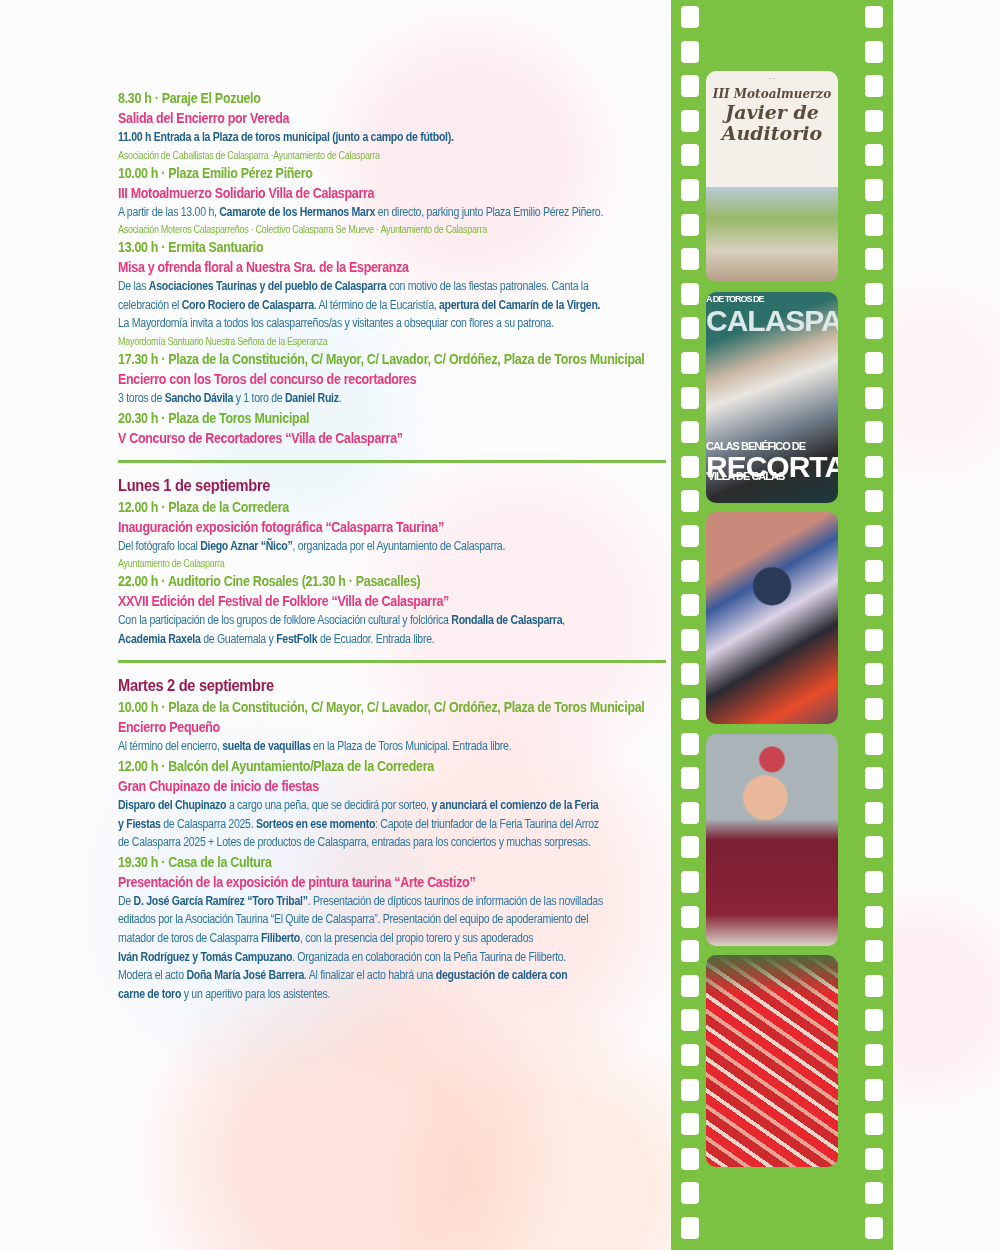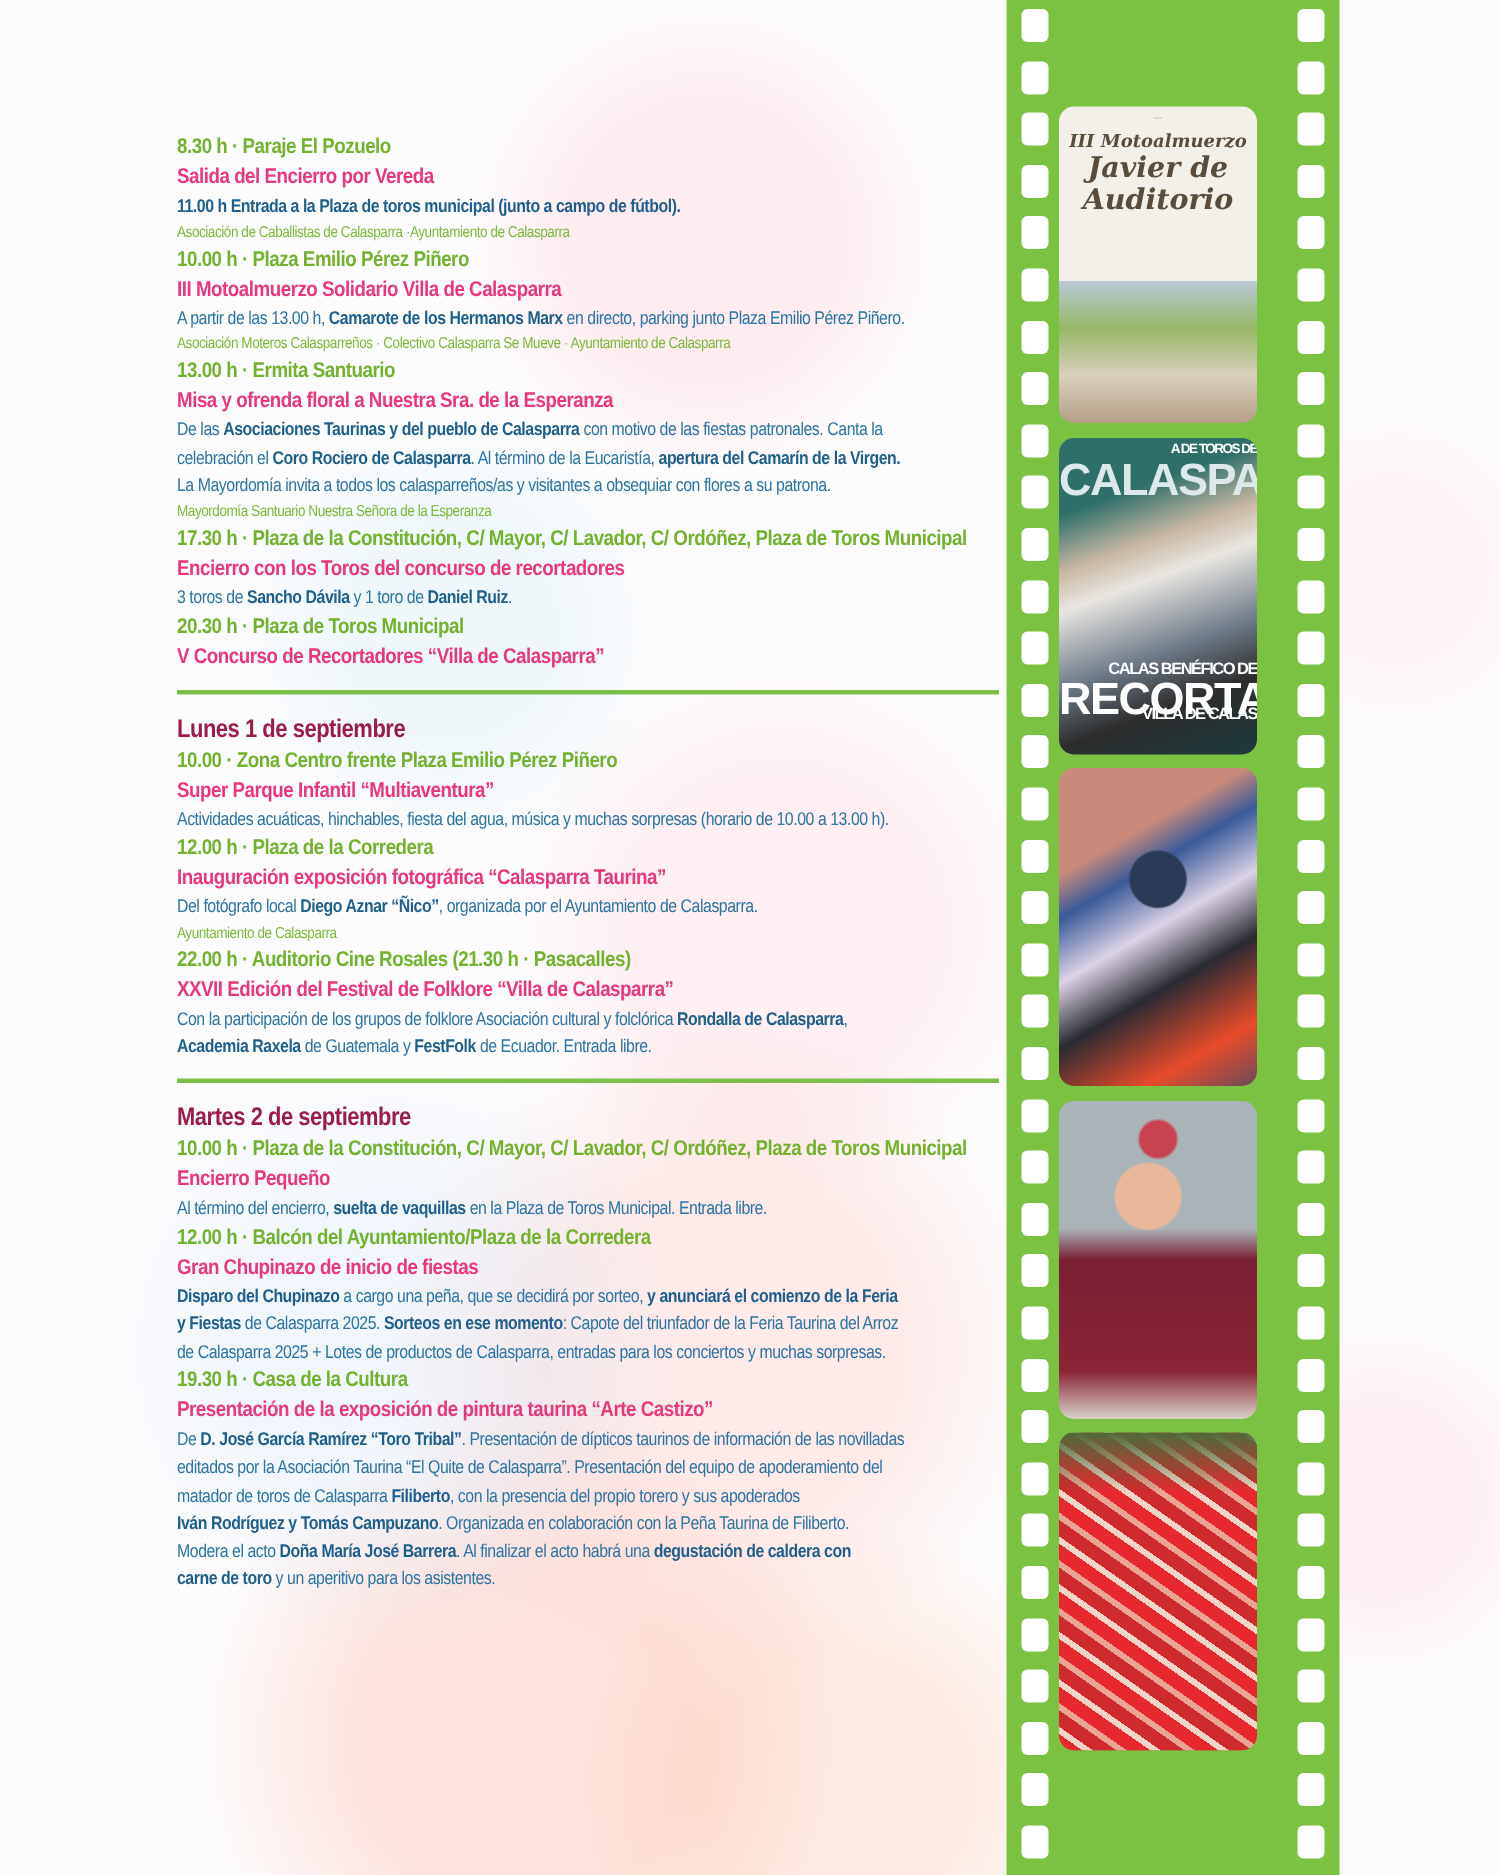--- a/index.html
+++ b/index.html
@@ -56,21 +56,21 @@
     .sprocket {
       position: absolute; width: 18px; height: 22px; background: #fff;
       border-radius: 4px;
     }
     .frame {
       position: absolute; left: 35px; width: 132px; border-radius: 10px; overflow: hidden;
     }
     .f1 { top: 71px; height: 211px; background: linear-gradient(#f3efe9 0 55%, #b9c9d8 55%, #97b867 70%, #d9d0bd 85%, #b59f87 100%); }
     .f1 .pt { position: absolute; left: 0; right: 0; text-align: center; color: #5a4c3a; font-family: "DejaVu Serif", serif; font-weight: bold; }
     .f2 { top: 292px; height: 211px; background: linear-gradient(160deg, #2e6f6a 0 20%, #c9b8a3 35%, #e9e6e1 45%, #6d7a88 65%, #2c2c2c 80%, #1c3a3d 100%); }
-    .f2 .big { position: absolute; left: 0; right: 0; color: #fff; font-weight: bold; text-align: right; letter-spacing: -1px; }
+    .f2 .big { position: absolute; left: 0; right: 0; color: #fff; font-weight: bold; text-align: left; letter-spacing: -1px; }
     .f3 { top: 512px; height: 212px; background: radial-gradient(circle at 50% 35%, #2b3b57 0 12%, transparent 13%), linear-gradient(150deg, #c98a7b 0 25%, #3a5a9a 35%, #dcd3e6 50%, #2a2a33 65%, #e84b2a 85%, #6b4a5a 100%); }
     .f4 { top: 734px; height: 212px; background: radial-gradient(circle at 45% 30%, #e9b89a 0 13%, transparent 14%), radial-gradient(circle at 50% 12%, #c8434f 0 6%, transparent 7%), linear-gradient(#aab4b8 0 40%, #7a1f33 50%, #8a2436 85%, #d9d2c9 100%); }
     .f5 { top: 955px; height: 212px; background: repeating-linear-gradient(35deg, #e8282f 0 9px, #f3d4c8 9px 13px, #cf2a2d 13px 22px, #e9a493 22px 26px), linear-gradient(#4f6a3a, #e8282f); }
     .f5::before { content: ""; position: absolute; left: 0; right: 0; top: 0; height: 40px; background: linear-gradient(#4f6a3a, rgba(232,40,47,0)); }
   </style>
 </head>
 <body>
 
 <div class="bg-deco"></div>
 
@@ -100,25 +100,20 @@
       <div class="line title">Encierro con los Toros del concurso de recortadores</div>
       <div class="line desc"><span>3 toros de </span><b>Sancho Dávila</b><span> y 1 toro de </span><b>Daniel Ruiz</b><span>.</span></div>
     </div>
     <div>
       <div class="line time">20.30 h · Plaza de Toros Municipal</div>
       <div class="line title">V Concurso de Recortadores “Villa de Calasparra”</div>
     </div>
     <div style="height: 12px;"></div>
     <div style="height: 3px; width: 548px; background: rgb(124, 192, 74); margin: 0px 0px 12px;"></div>
     <div class="line day">Lunes 1 de septiembre</div>
-    <div>
-      <div class="line time">10.00 · Zona Centro frente Plaza Emilio Pérez Piñero</div>
-      <div class="line title">Super Parque Infantil “Multiaventura”</div>
-      <div class="line desc"><span>Actividades acuáticas, hinchables, fiesta del agua, música y muchas sorpresas (horario de 10.00 a 13.00 h).</span></div>
-    </div>
     <div>
       <div class="line time">12.00 h · Plaza de la Corredera</div>
       <div class="line title">Inauguración exposición fotográfica “Calasparra Taurina”</div>
       <div class="line desc"><span>Del fotógrafo local </span><b>Diego Aznar “Ñico”</b><span>, organizada por el Ayuntamiento de Calasparra.</span></div>
       <div class="line org">Ayuntamiento de Calasparra</div>
     </div>
     <div>
       <div class="line time">22.00 h · Auditorio Cine Rosales (21.30 h · Pasacalles)</div>
       <div class="line title">XXVII Edición del Festival de Folklore “Villa de Calasparra”</div>
       <div class="line desc"><span>Con la participación de los grupos de folklore Asociación cultural y folclórica </span><b>Rondalla de Calasparra</b><span>,</span></div>

